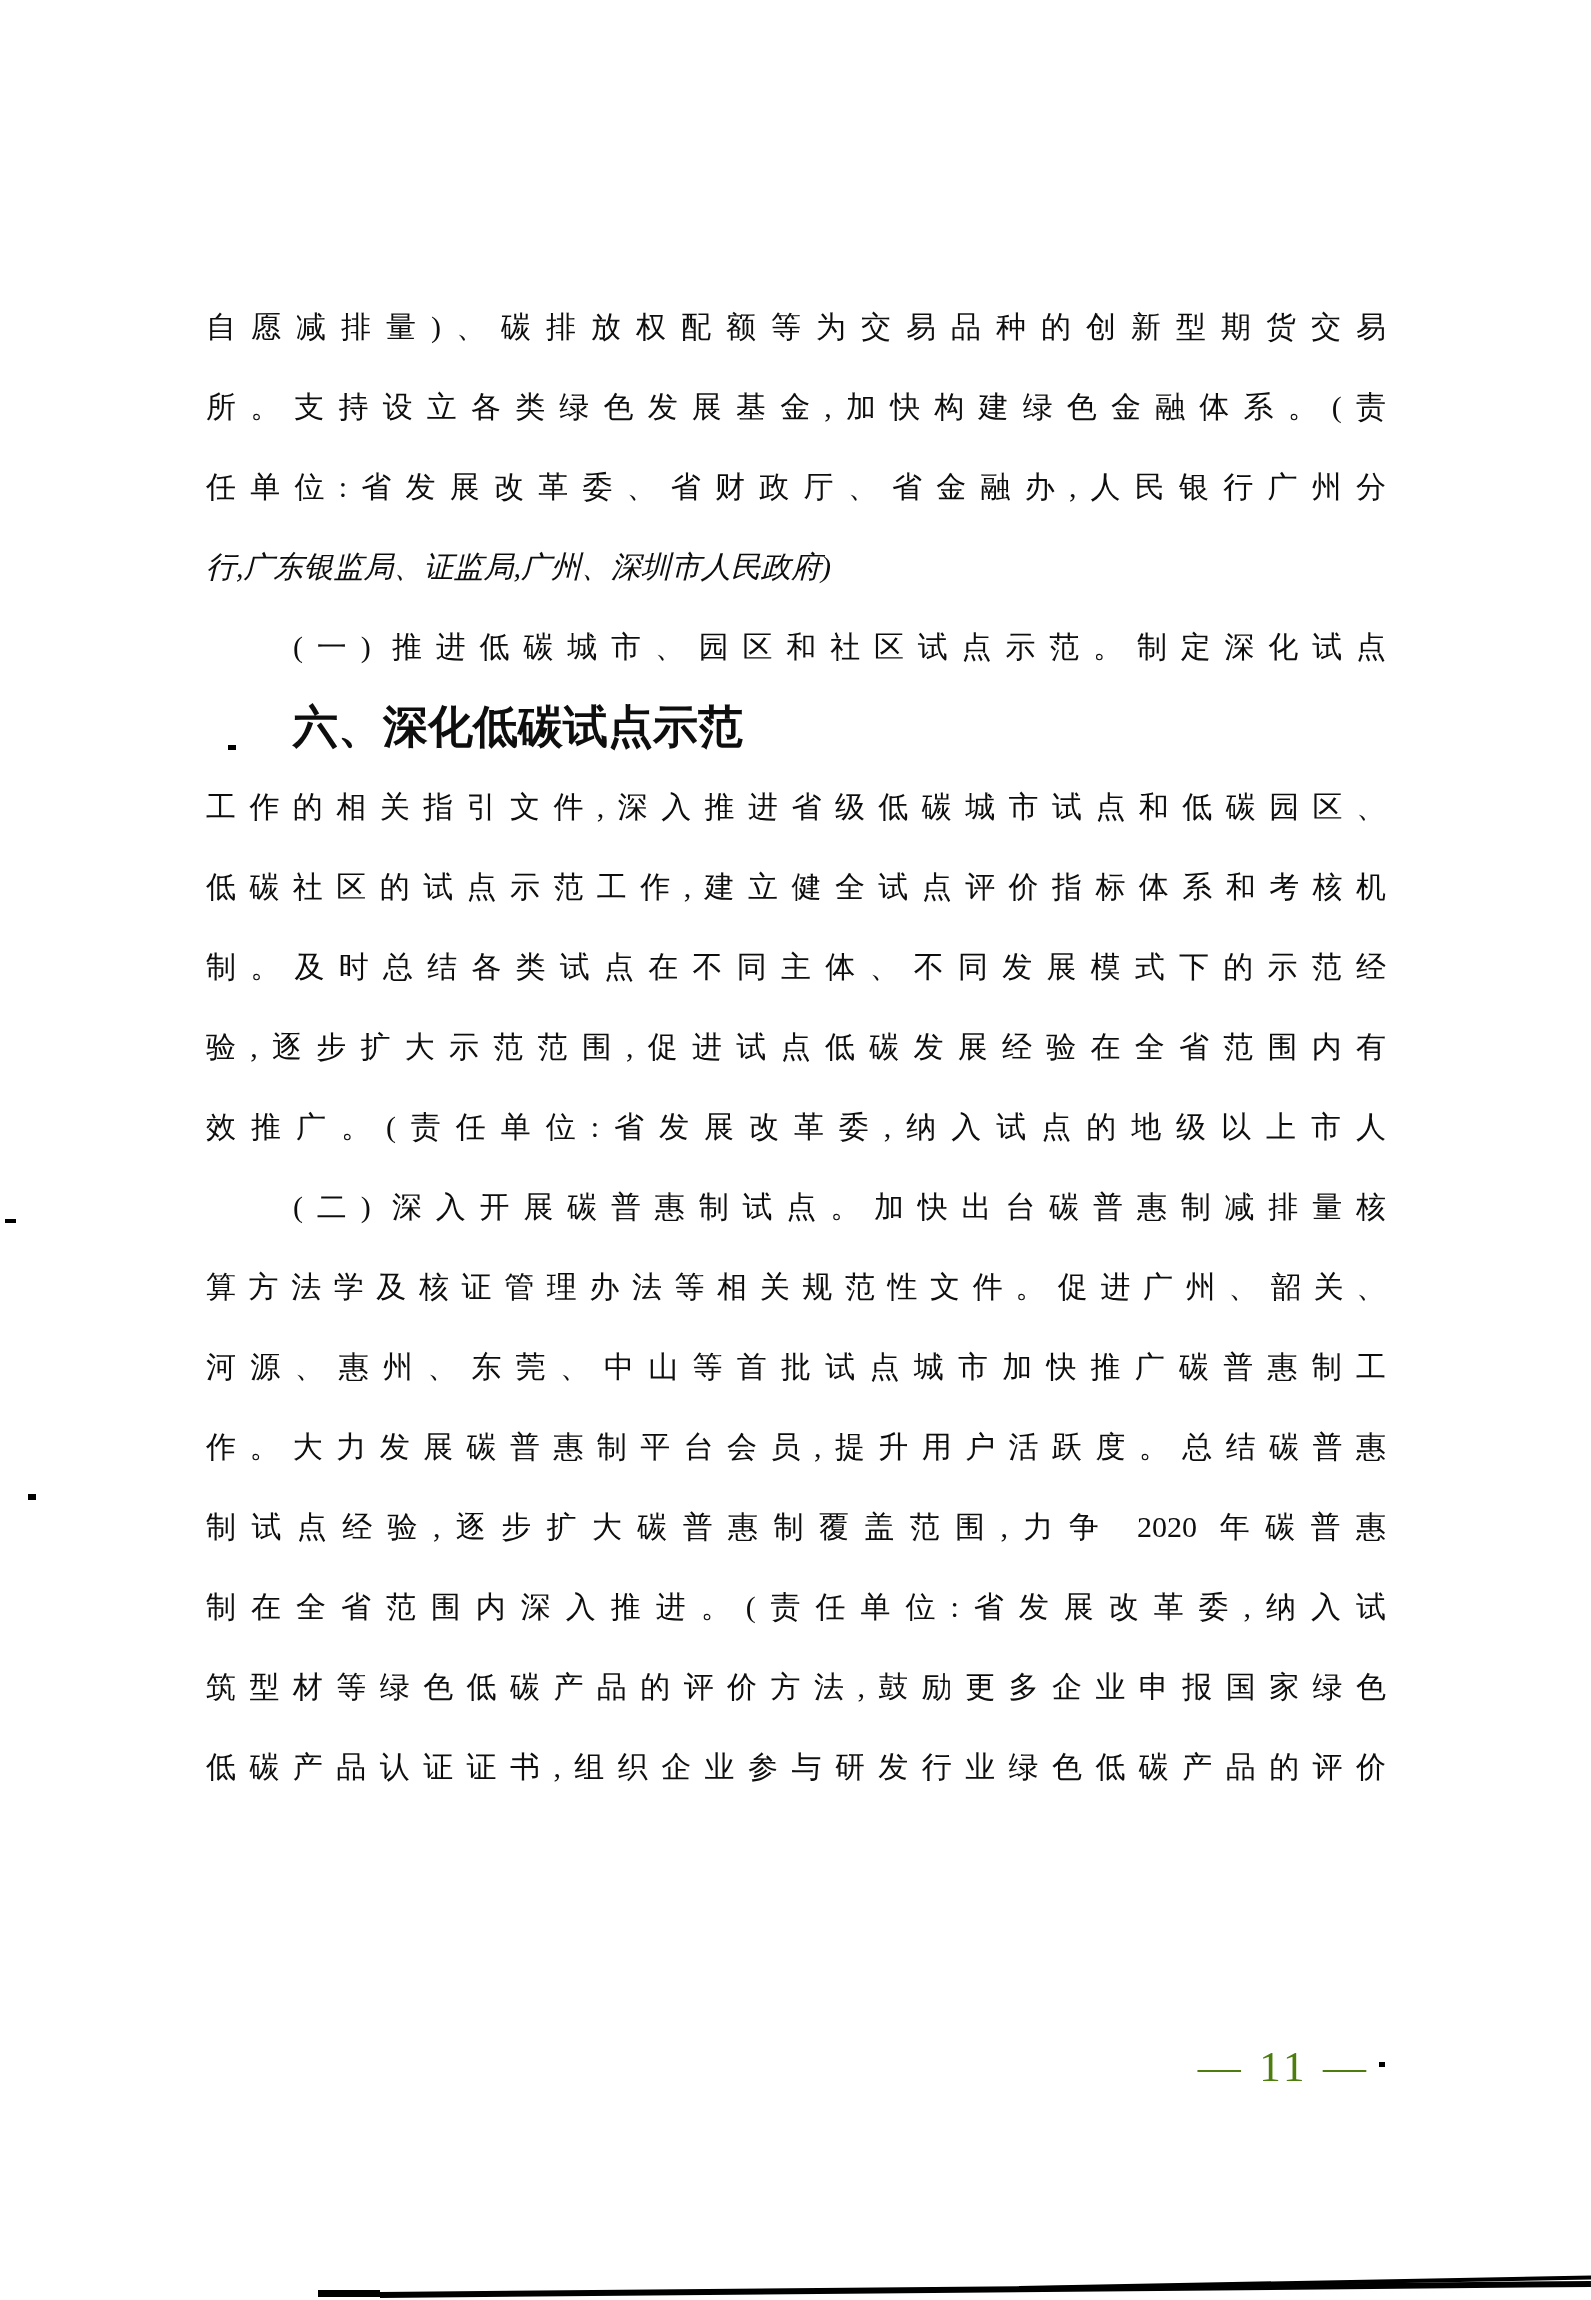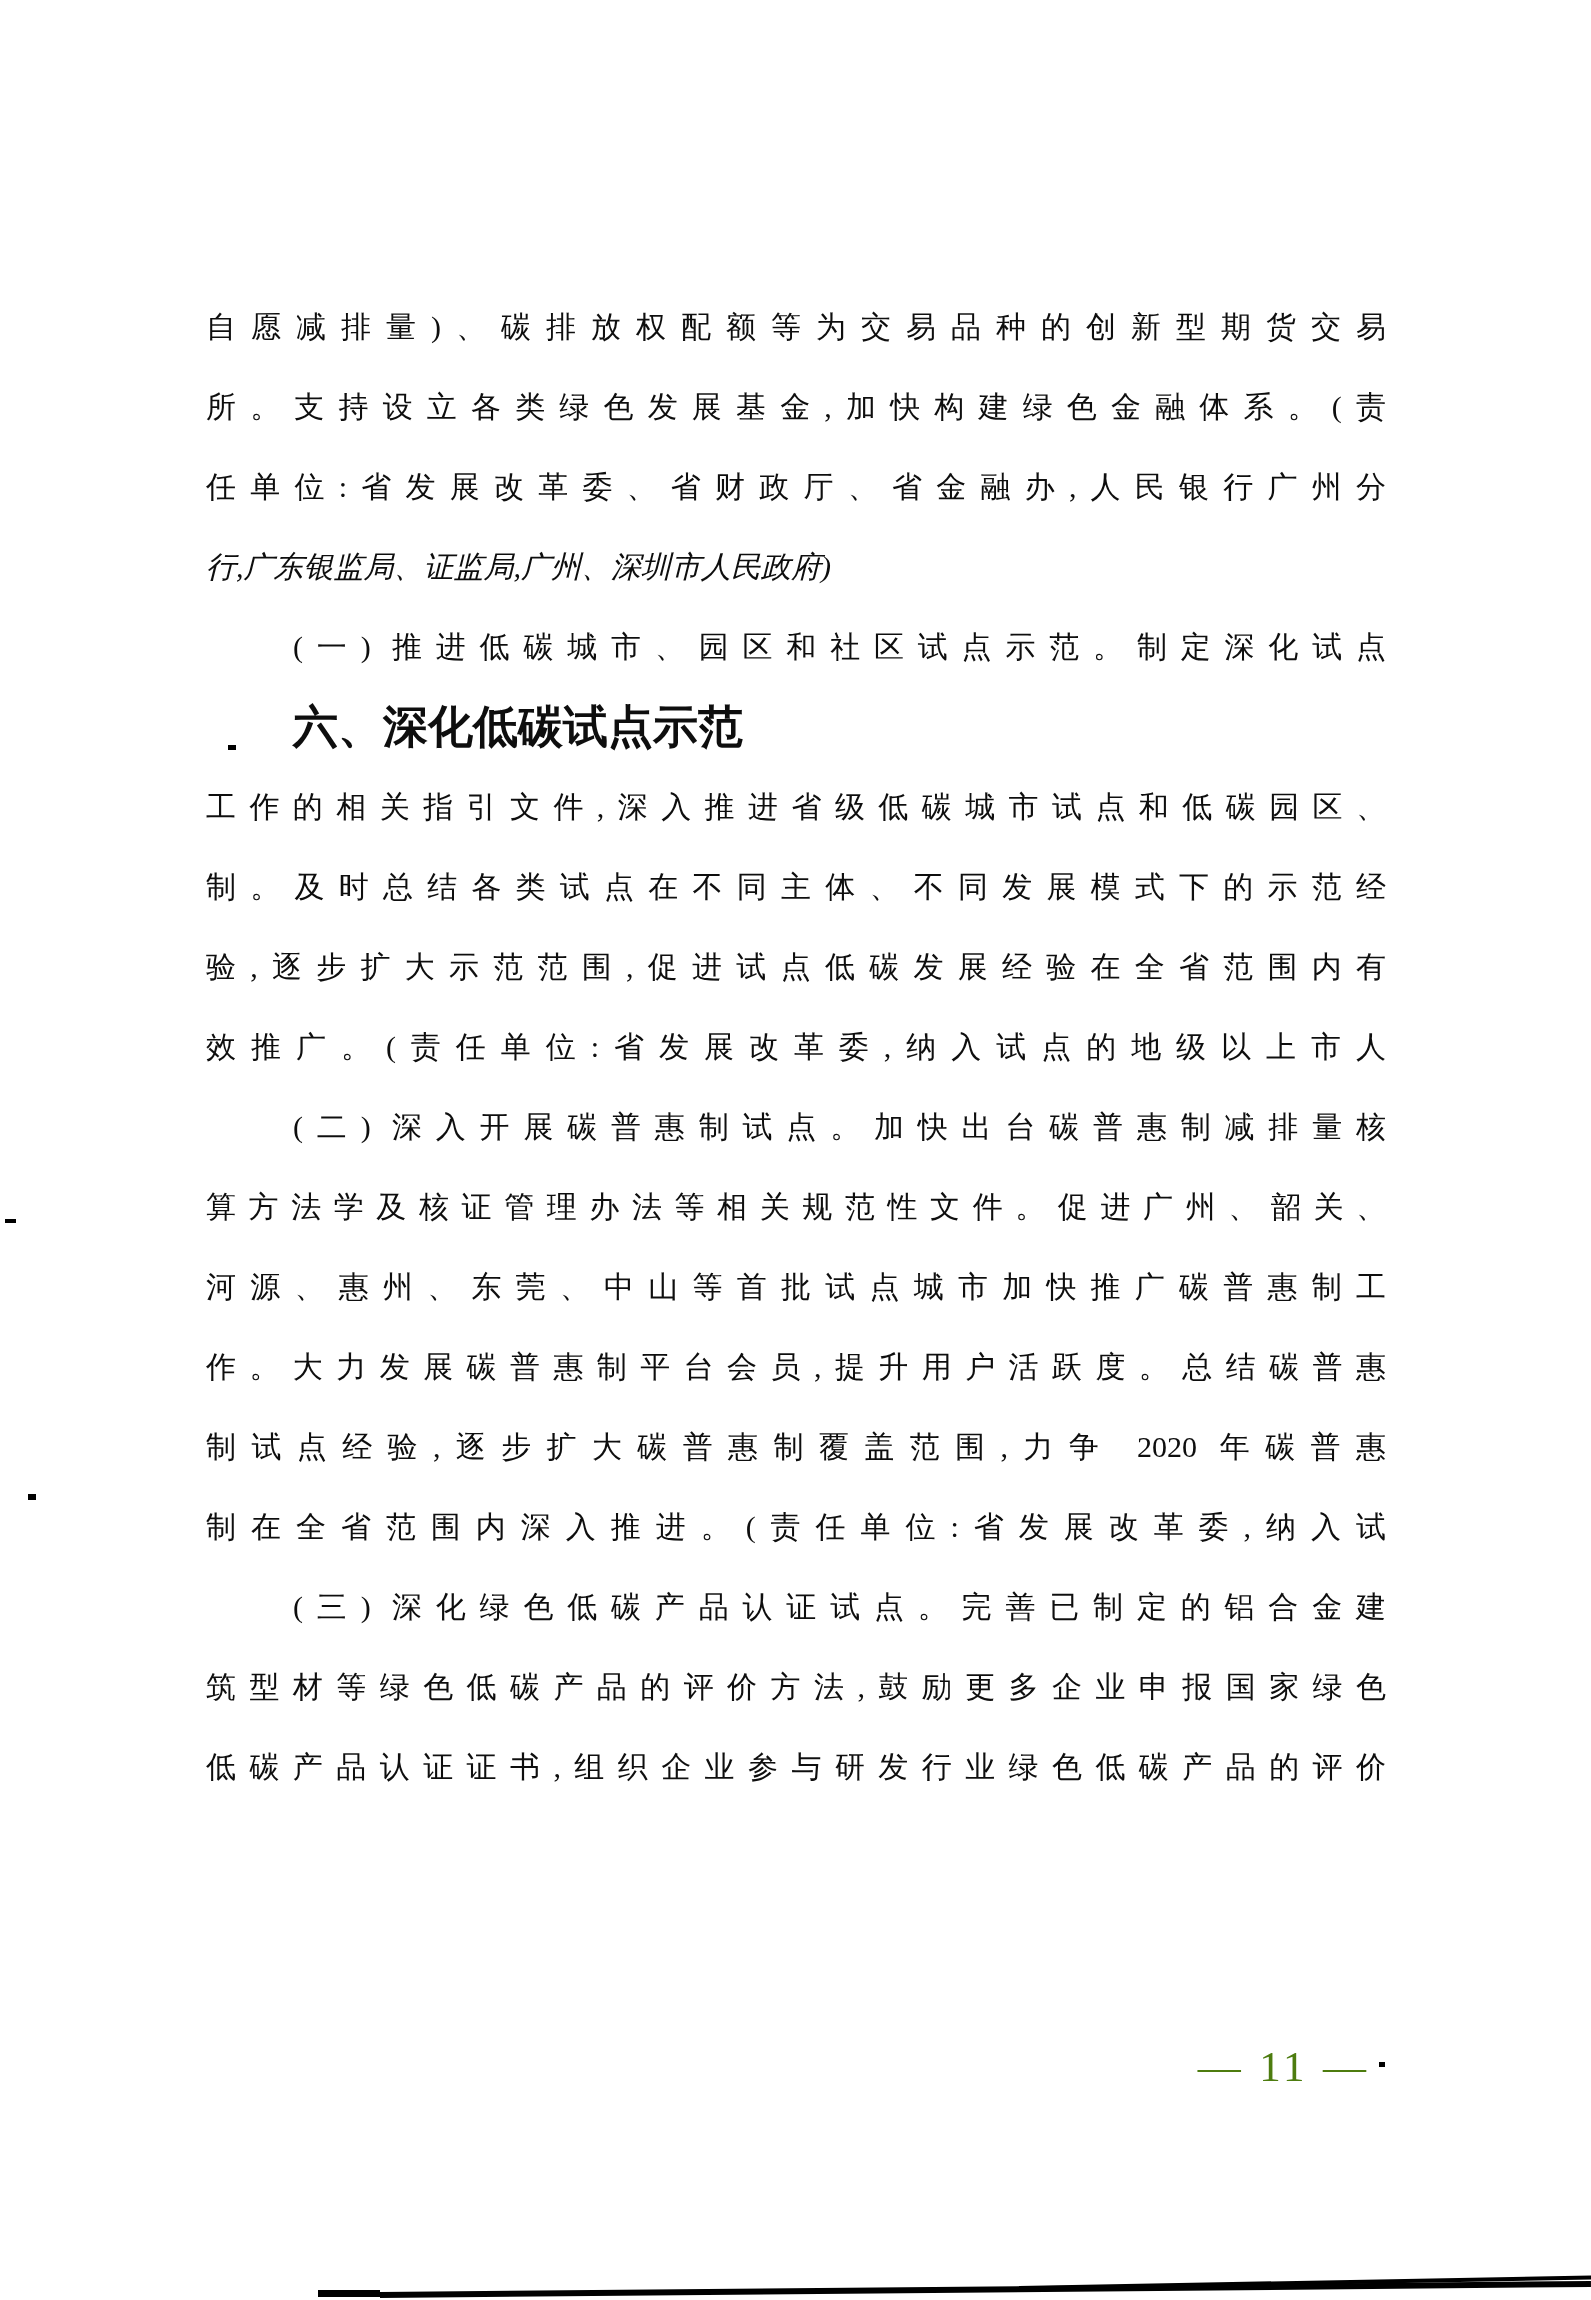--- a/index.html
+++ b/index.html
@@ -68,30 +68,30 @@
 <div class="page">
 
   <main class="textblock">
     <div class="ln">自愿减排量)、碳排放权配额等为交易品种的创新型期货交易</div>
     <div class="ln">所。支持设立各类绿色发展基金,加快构建绿色金融体系。(责</div>
     <div class="ln">任单位:省发展改革委、省财政厅、省金融办,人民银行广州分</div>
     <div class="ln short">行,广东银监局、证监局,广州、深圳市人民政府)</div>
     <div class="ln indent">(一) 推进低碳城市、园区和社区试点示范。制定深化试点</div>
     <div class="ln heading indent">六、深化低碳试点示范</div>
     <div class="ln">工作的相关指引文件,深入推进省级低碳城市试点和低碳园区、</div>
+    <div class="ln">低碳社区的试点示范工作,建立健全试点评价指标体系和考核机</div>
     <div class="ln">制。及时总结各类试点在不同主体、不同发展模式下的示范经</div>
     <div class="ln">验,逐步扩大示范范围,促进试点低碳发展经验在全省范围内有</div>
     <div class="ln">效推广。(责任单位:省发展改革委,纳入试点的地级以上市人</div>
     <div class="ln indent">(二) 深入开展碳普惠制试点。加快出台碳普惠制减排量核</div>
     <div class="ln">算方法学及核证管理办法等相关规范性文件。促进广州、韶关、</div>
     <div class="ln">河源、惠州、东莞、中山等首批试点城市加快推广碳普惠制工</div>
     <div class="ln">作。大力发展碳普惠制平台会员,提升用户活跃度。总结碳普惠</div>
     <div class="ln">制试点经验,逐步扩大碳普惠制覆盖范围,力争 2020 年碳普惠</div>
     <div class="ln">制在全省范围内深入推进。(责任单位:省发展改革委,纳入试</div>
-    <div class="ln indent">(三) 深化绿色低碳产品认证试点。完善已制定的铝合金建</div>
     <div class="ln">筑型材等绿色低碳产品的评价方法,鼓励更多企业申报国家绿色</div>
     <div class="ln">低碳产品认证证书,组织企业参与研发行业绿色低碳产品的评价</div>
   </main>
 
   <div class="pagenum">— 11 —</div>
 
   <div class="artifact speck1"></div>
   <div class="artifact speck2"></div>
   <div class="artifact speck3"></div>
   <div class="artifact speck4"></div>

